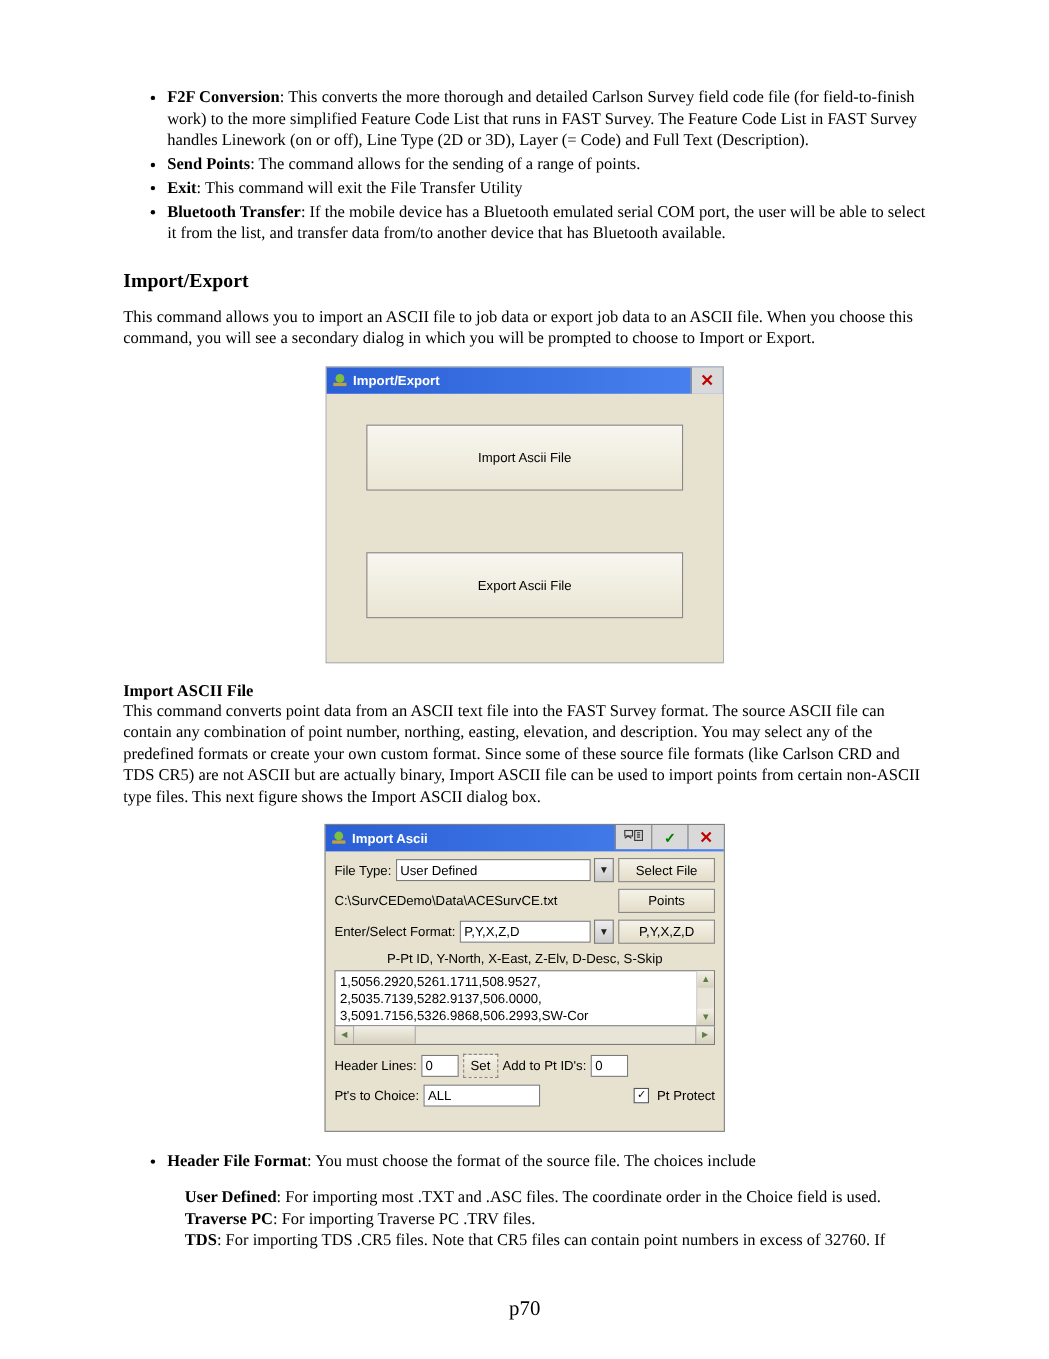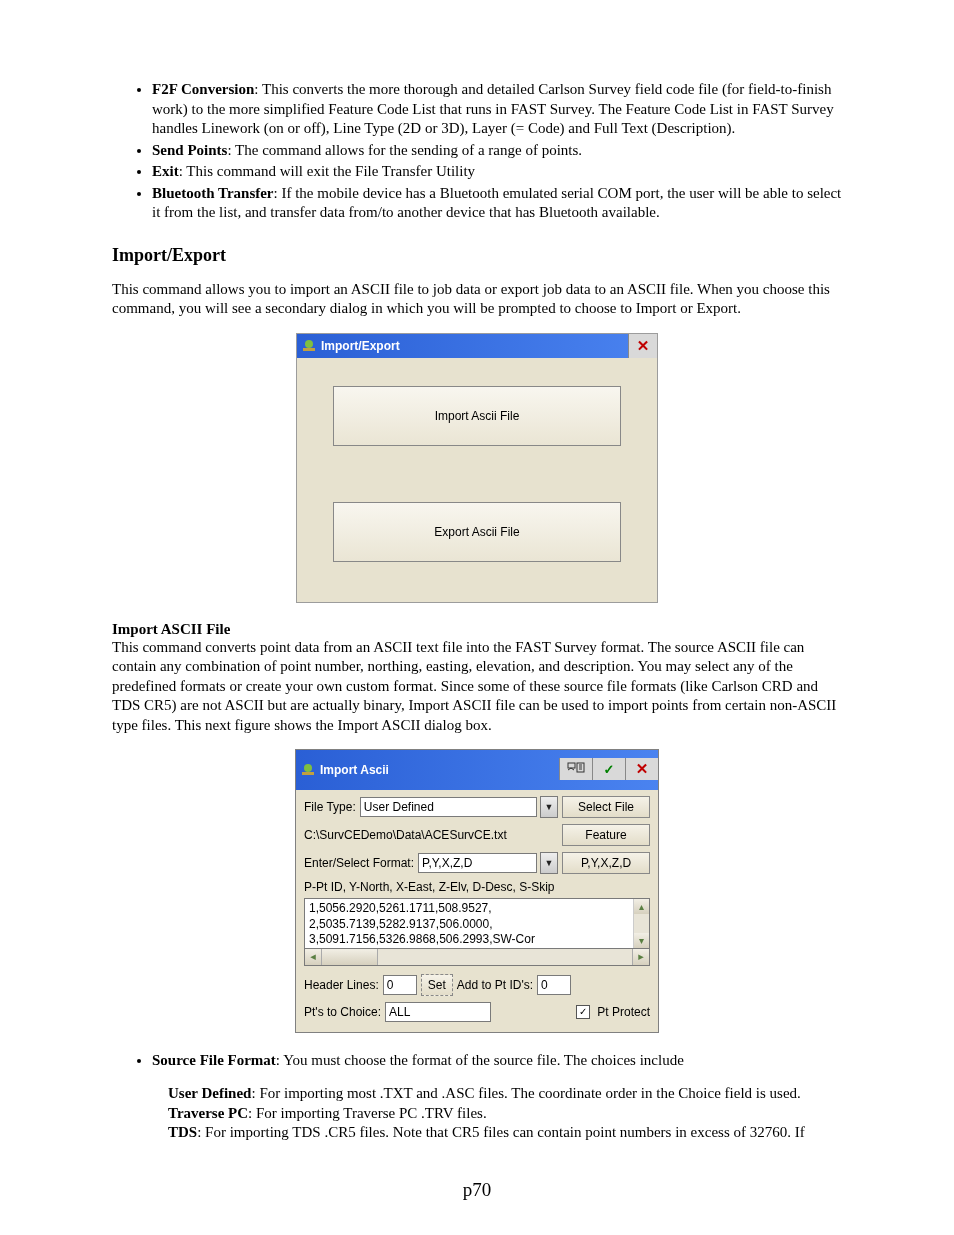--- a/index.html
+++ b/index.html
@@ -101,21 +101,21 @@
   }
   
   .win2 {
     width: 362px;
     border: 1px solid #808080;
     font-family: Tahoma, Verdana, Arial, sans-serif;
     font-size: 12px;
     background: #e7e2cf;
   }
   .win2-titlebar {
-    height: 40px;
+    height: 24px;
     background: linear-gradient(to right, #2a5fd5, #4a83f0);
     color: #fff;
     font-weight: bold;
     display: flex;
     align-items: center;
     padding-left: 4px;
     position: relative;
   }
   .tb-btn {
     height: 22px;
@@ -128,21 +128,21 @@
     font-size: 13px;
   }
   .tb-btn.ok { color: #008000; font-weight: bold; }
   .tb-btn.cx { color: #c00000; font-weight: bold; font-size: 15px; }
   .tb-right {
     margin-left: auto;
     display: flex;
     height: 24px;
   }
   .win2-body {
-    padding: 6px 8px 10px 8px;
+    padding: 6px 8px 22px 8px;
   }
   .row {
     display: flex;
     align-items: center;
     margin-bottom: 6px;
     gap: 4px;
   }
   .lbl {
     white-space: nowrap;
   }
@@ -364,31 +364,31 @@
 
         <div class="row">
           <span class="lbl">File Type:</span>
           <div class="input">User Defined</div>
           <div class="dropdown-btn">▼</div>
           <div class="flat-btn underline-first" style="width:70px;">Select File</div>
         </div>
 
         <div class="path-row">
           <span style="flex:1;">C:\SurvCEDemo\Data\ACESurvCE.txt</span>
-          <div class="flat-btn" style="width:70px;">Feature</div>
+          <div class="flat-btn" style="width:70px;">Points</div>
         </div>
 
         <div class="row">
           <span class="lbl">Enter/Select Format:</span>
           <div class="input">P,Y,X,Z,D</div>
           <div class="dropdown-btn">▼</div>
           <div class="flat-btn" style="width:70px;">P,Y,X,Z,D</div>
         </div>
 
-        <div style="margin-bottom:4px;">P-Pt ID, Y-North, X-East, Z-Elv, D-Desc, S-Skip</div>
+        <div style="margin-bottom:4px;text-align:center;">P-Pt ID, Y-North, X-East, Z-Elv, D-Desc, S-Skip</div>
 
         <div class="preview">
           <div>1,5056.2920,5261.1711,508.9527,</div>
           <div>2,5035.7139,5282.9137,506.0000,</div>
           <div>3,5091.7156,5326.9868,506.2993,SW-Cor</div>
           <div class="scrollbar-v">
             <div class="sv-arrow">▴</div>
             <div class="sv-track"></div>
             <div class="sv-arrow">▾</div>
           </div>
@@ -415,21 +415,21 @@
           <span style="flex:1;"></span>
           <span class="chk">✓</span>
           <span>Pt Protect</span>
         </div>
       </div>
     </div>
   </div>
 
   <ul class="bullets" style="margin-top:14px;">
     <li>
-      <span class="lead">Source File Format</span><span>: You must choose the format of the source file. The choices include</span>
+      <span class="lead">Header File Format</span><span>: You must choose the format of the source file. The choices include</span>
     </li>
   </ul>
 
   <div class="indent-block">
     <div><span class="lead" style="font-weight:bold;">User Defined</span><span>: For importing most .TXT and .ASC files. The coordinate order in the Choice field is used.</span></div>
     <div><span class="lead" style="font-weight:bold;">Traverse PC</span><span>: For importing Traverse PC .TRV files.</span></div>
     <div><span class="lead" style="font-weight:bold;">TDS</span><span>: For importing TDS .CR5 files.  Note that CR5 files can contain point numbers in excess of 32760.  If</span></div>
   </div>
 
   <div class="page-num">p70</div>

